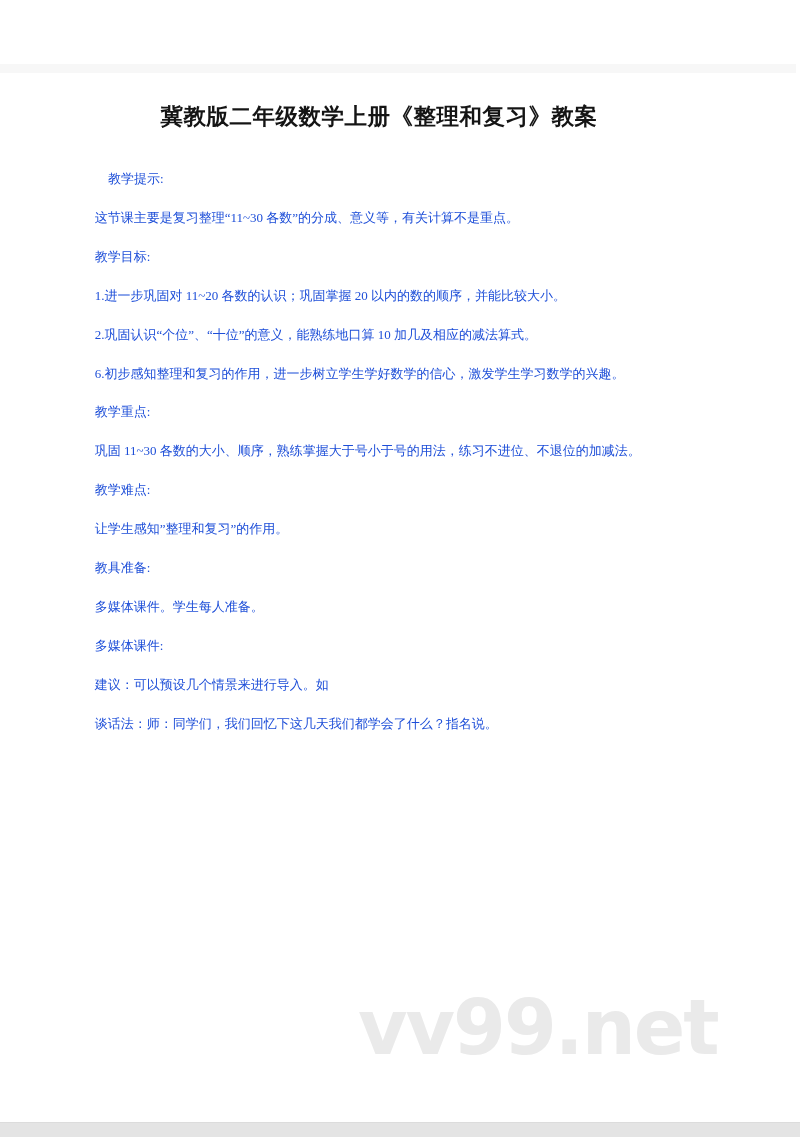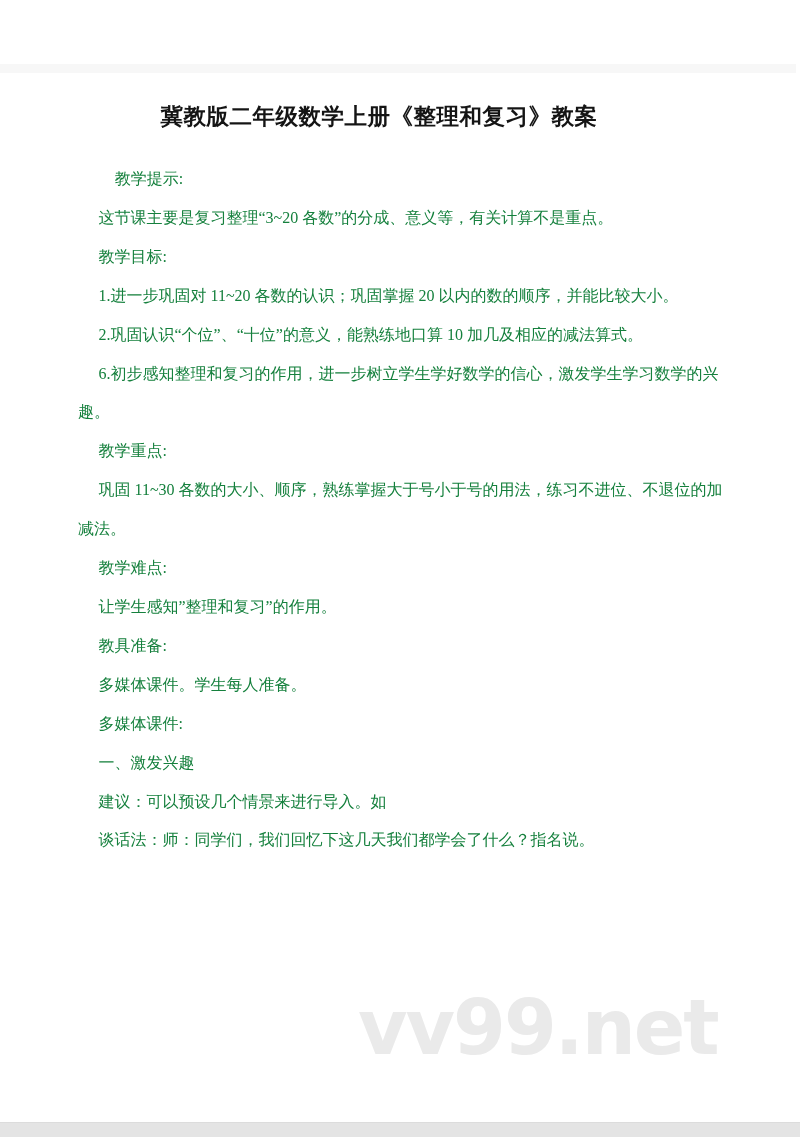--- a/index.html
+++ b/index.html
@@ -40,23 +40,23 @@
     font-size: 22.5px;
     letter-spacing: 0.5px;
     color: #141414;
     white-space: nowrap;
   }
   .text-block {
     position: absolute;
     left: 78px;
     top: 160px;
     width: 645px;
-    font-size: 16px;
+    font-size: 13px;
     line-height: 38.9px;
-    color: #15803d;
+    color: #1d4ed8;
     text-align: left;
   }
   .text-block p {
     margin: 0;
     padding: 0;
   }
   .indent-normal { text-indent: 1.28em; }
   .indent-deep   { text-indent: 2.3em; }
   .watermark {
     position: absolute;
@@ -86,33 +86,32 @@
 <div class="screen">
 
   <div class="page">
 
     <div class="top-shade"></div>
 
     <h1 class="doc-title">冀教版二年级数学上册《整理和复习》教案</h1>
 
     <div class="text-block" id="text-block">
         <p class="indent-deep">教学提示:</p>
-        <p class="indent-normal">这节课主要是复习整理“3~20 各数”的分成、意义等，有关计算不是重点。</p>
+        <p class="indent-normal">这节课主要是复习整理“11~30 各数”的分成、意义等，有关计算不是重点。</p>
         <p class="indent-normal">教学目标:</p>
         <p class="indent-normal">1.进一步巩固对 11~20 各数的认识；巩固掌握 20 以内的数的顺序，并能比较大小。</p>
         <p class="indent-normal">2.巩固认识“个位”、“十位”的意义，能熟练地口算 10 加几及相应的减法算式。</p>
         <p class="indent-normal">6.初步感知整理和复习的作用，进一步树立学生学好数学的信心，激发学生学习数学的兴趣。</p>
         <p class="indent-normal">教学重点:</p>
         <p class="indent-normal">巩固 11~30 各数的大小、顺序，熟练掌握大于号小于号的用法，练习不进位、不退位的加减法。</p>
         <p class="indent-normal">教学难点:</p>
         <p class="indent-normal">让学生感知”整理和复习”的作用。</p>
         <p class="indent-normal">教具准备:</p>
         <p class="indent-normal">多媒体课件。学生每人准备。</p>
         <p class="indent-normal">多媒体课件:</p>
-        <p class="indent-normal">一、激发兴趣</p>
         <p class="indent-normal">建议：可以预设几个情景来进行导入。如</p>
         <p class="indent-normal">谈话法：师：同学们，我们回忆下这几天我们都学会了什么？指名说。</p>
       </div>
 
     <div class="watermark">vv99.net</div>
 
   </div>
 
   <div class="bottom-band"></div>
 

